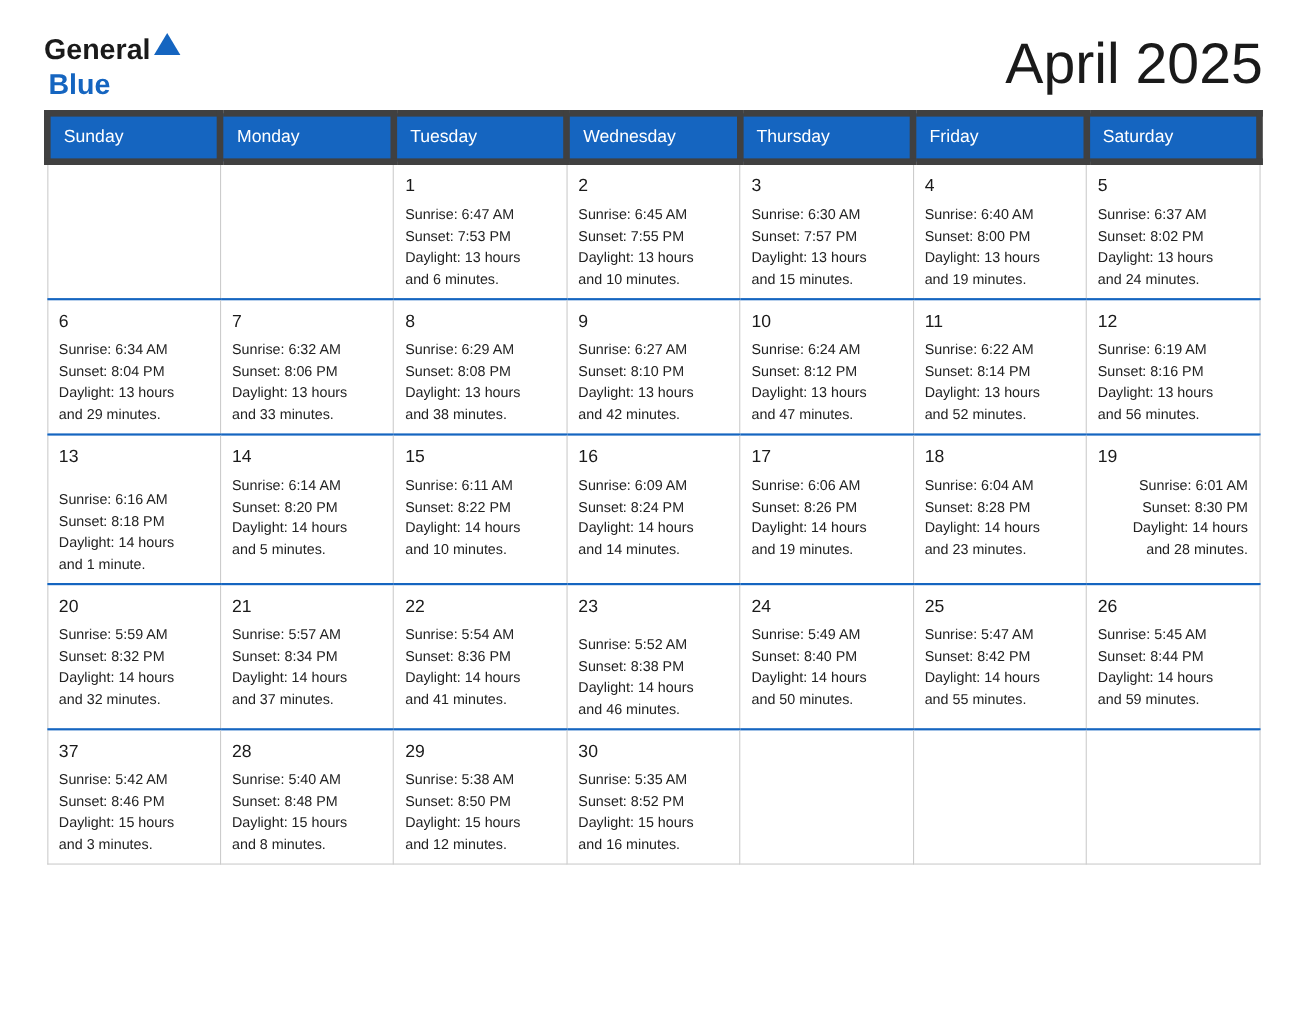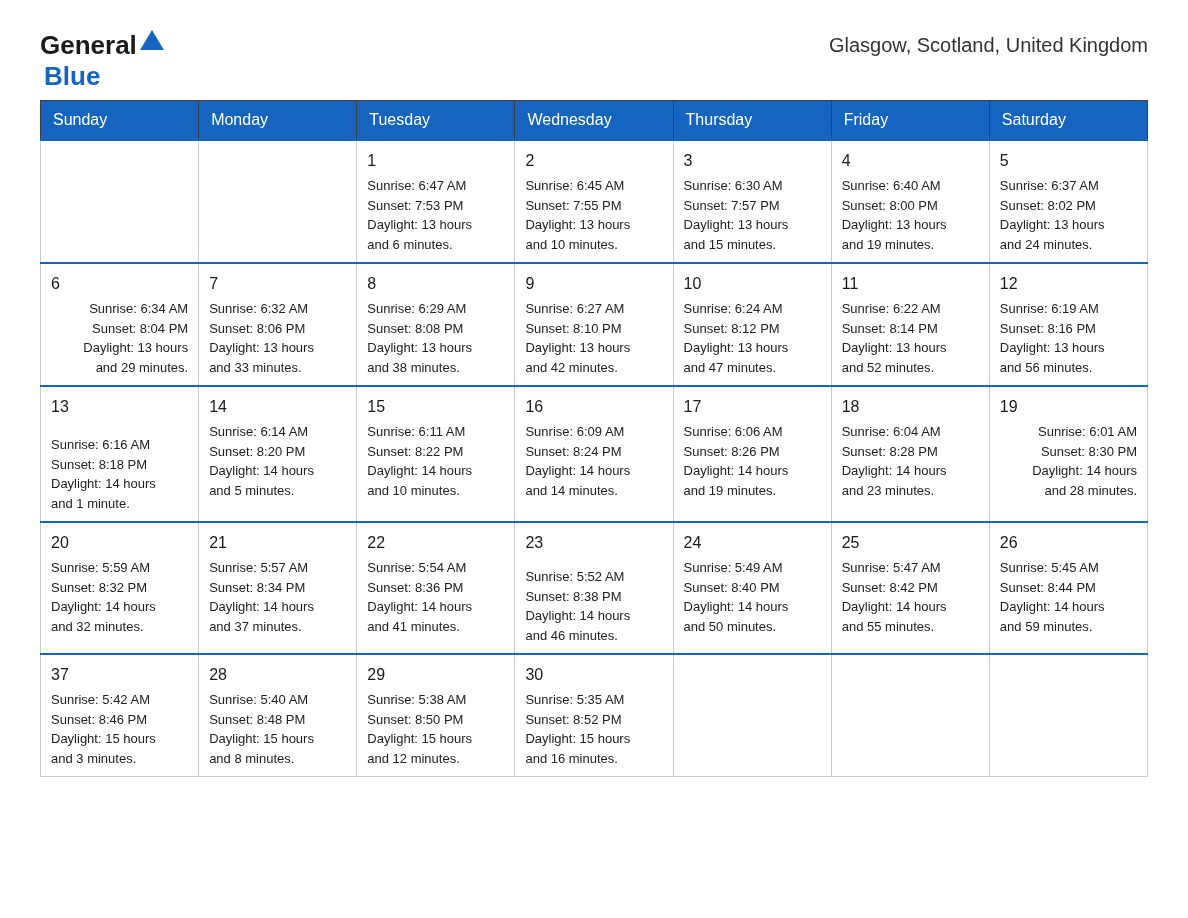--- a/index.html
+++ b/index.html
@@ -35,21 +35,21 @@
       border-collapse: collapse;
       border: 1px solid #ccc;
     }
     .calendar-table th {
       background-color: #1565c0;
       color: #fff;
       padding: 10px 12px;
       text-align: left;
       font-size: 16px;
       font-weight: normal;
-      border: 1px solid #404040;
+      border: 6px solid #404040;
     }
     .calendar-table td {
       vertical-align: top;
       padding: 8px 10px;
       border: 1px solid #ccc;
       width: 14.28%;
       min-height: 90px;
       font-size: 13px;
       color: #222;
       line-height: 1.5;
@@ -110,21 +110,21 @@
   <div class="logo-container">
     <div class="logo-row">
       <span class="logo-general-text">General</span>
       <span class="logo-triangle"></span>
     </div>
     <div>
       <span class="logo-blue-text">Blue</span>
     </div>
   </div>
   <div class="title-block">
-    <div class="location">Glasgow, Scotland, United Kingdom</div>
+    <div class="month-title">April 2025</div>
   </div>
 </div>
 
 <table class="calendar-table">
   <thead>
     <tr>
       <th>Sunday</th>
       <th>Monday</th>
       <th>Tuesday</th>
       <th>Wednesday</th>
@@ -169,21 +169,21 @@
           <span class="day-number">5</span>
           <div class="day-info" style="white-space: pre-line;">Sunrise: 6:37 AM
 Sunset: 8:02 PM
 Daylight: 13 hours
 and 24 minutes.</div>
         </td>
       </tr>
       <tr>
         <td>
           <span class="day-number">6</span>
-          <div class="day-info" style="white-space: pre-line; text-align: right;">Sunrise: 6:34 AM
+          <div class="day-info" style="white-space: pre-line;">Sunrise: 6:34 AM
 Sunset: 8:04 PM
 Daylight: 13 hours
 and 29 minutes.</div>
         </td>
         <td>
           <span class="day-number">7</span>
           <div class="day-info" style="white-space: pre-line;">Sunrise: 6:32 AM
 Sunset: 8:06 PM
 Daylight: 13 hours
 and 33 minutes.</div>

